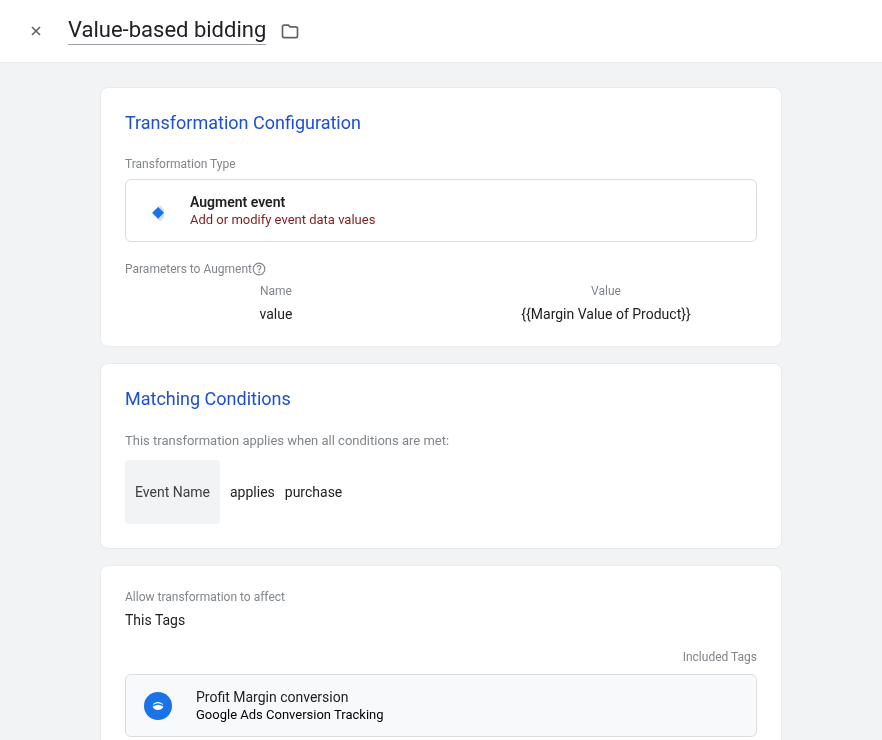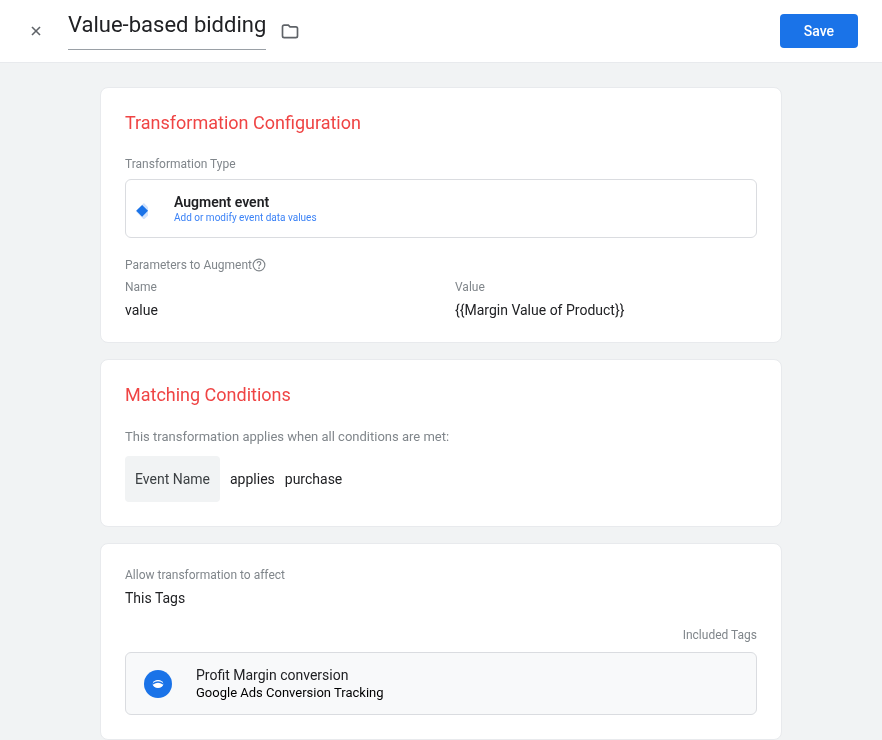--- a/index.html
+++ b/index.html
@@ -38,21 +38,21 @@
     .title-wrap {
       display: flex;
       align-items: center;
       flex: 1;
     }
 
     .title {
       font-size: 22px;
       color: #202124;
       border-bottom: 1px solid #9aa0a6;
-      padding-bottom: 12px;
+      padding-bottom: 2px;
       font-weight: 400;
     }
 
     .folder-btn {
       margin-left: 14px;
       color: #5f6368;
       cursor: pointer;
       display: flex;
       align-items: center;
     }
@@ -78,72 +78,73 @@
     .card {
       background: #fff;
       border-radius: 8px;
       border: 1px solid #e8eaed;
       padding: 24px;
       margin-bottom: 16px;
     }
 
     .card-title {
       font-size: 18px;
-      color: #ef4444;
+      color: #1d4ed8;
       font-weight: 400;
       margin-bottom: 24px;
     }
 
     .label-sm {
       font-size: 12px;
       color: #80868b;
       margin-bottom: 8px;
     }
 
     .label-sm-row {
       display: flex;
       align-items: center;
     }
 
     .type-box {
       border: 1px solid #dadce0;
       border-radius: 6px;
-      padding: 14px 2px;
+      padding: 14px 18px;
       display: flex;
       align-items: center;
       gap: 26px;
       cursor: pointer;
     }
 
     .type-icon {
       display: flex;
       align-items: center;
       justify-content: center;
       flex-shrink: 0;
     }
 
     .type-texts .type-name {
       font-size: 14px;
       font-weight: 600;
       color: #202124;
     }
 
     .type-texts .type-desc {
-      font-size: 10px;
-      color: #3b82f6;
+      font-size: 13px;
+      color: #7f1d1d;
       margin-top: 2px;
     }
 
     .params-section {
       margin-top: 20px;
     }
 
     .params-row {
       display: flex;
       gap: 28px;
+      text-align: center;
     }
 
     .params-col {
       flex: 1;
     }
 
     .param-value {
       font-size: 14px;
       color: #202124;
       margin-top: 6px;
@@ -158,21 +159,21 @@
     .chip-row {
       display: flex;
       align-items: center;
       gap: 10px;
       font-size: 14px;
       color: #202124;
     }
 
     .chip {
       background: #f1f3f4;
-      padding: 15px 10px;
+      padding: 24px 10px;
       border-radius: 4px;
       font-size: 14px;
       color: #3c4043;
     }
 
     .affect-value {
       font-size: 14px;
       color: #202124;
       margin-top: 2px;
       margin-bottom: 22px;
@@ -228,21 +229,20 @@
     </svg>
   </div>
   <div class="title-wrap">
     <span class="title">Value-based bidding</span>
     <span class="folder-btn">
       <svg width="20" height="20" viewBox="0 0 24 24" fill="none" stroke="currentColor" stroke-width="2">
         <path d="M3 7 L3 18 C3 19 4 20 5 20 L19 20 C20 20 21 19 21 18 L21 9 C21 8 20 7 19 7 L12 7 L10 5 L5 5 C4 5 3 6 3 7 Z"></path>
       </svg>
     </span>
   </div>
-  <button class="save-btn">Save</button>
 </div>
 
 <div class="page-body">
 
   <div class="card">
     <div class="card-title">Transformation Configuration</div>
     <div class="label-sm">Transformation Type</div>
     <div class="type-box">
       <span class="type-icon">
         <svg width="20" height="20" viewBox="0 0 24 24">

